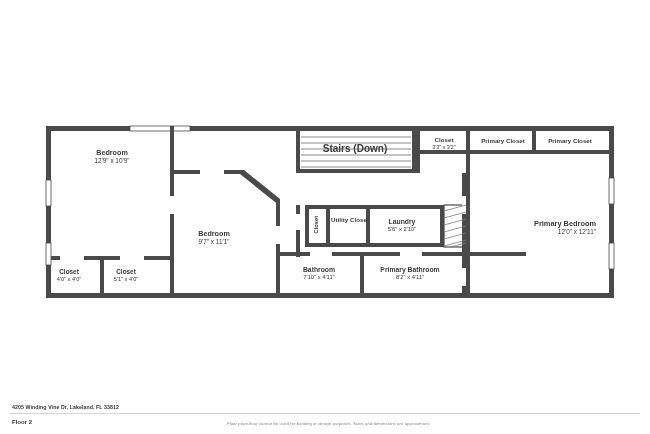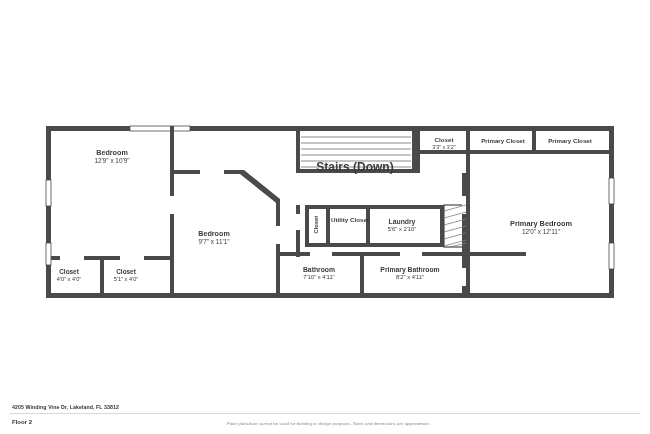--- a/index.html
+++ b/index.html
@@ -190,21 +190,21 @@
 <div class="room-label" style="left:34px;top:268px;width:70px;font-size:6.4px;">
   <span class="name">Closet</span>
   <span class="dims" style="font-size:5.6px;">4'0" x 4'0"</span>
 </div>
 
 <div class="room-label" style="left:91px;top:268px;width:70px;font-size:6.4px;">
   <span class="name">Closet</span>
   <span class="dims" style="font-size:5.6px;">5'1" x 4'0"</span>
 </div>
 
-<div class="room-label" style="left:305px;top:160px;width:100px;font-size:12px;">
+<div class="room-label" style="left:305px;top:143px;width:100px;font-size:10px;">
   <span class="name">Stairs (Down)</span>
 </div>
 
 <div class="room-label" style="left:414px;top:136px;width:60px;font-size:6.2px;">
   <span class="name">Closet</span>
   <span class="dims" style="font-size:5.4px;">3'3" x 3'2"</span>
 </div>
 
 <div class="room-label" style="left:468px;top:137px;width:70px;font-size:6.2px;">
   <span class="name">Primary Closet</span>
@@ -230,21 +230,21 @@
 <div class="room-label" style="left:278px;top:266px;width:82px;font-size:6.8px;">
   <span class="name">Bathroom</span>
   <span class="dims" style="font-size:5.8px;">7'10" x 4'11"</span>
 </div>
 
 <div class="room-label" style="left:365px;top:266px;width:90px;font-size:6.8px;">
   <span class="name">Primary Bathroom</span>
   <span class="dims" style="font-size:5.8px;">8'2" x 4'11"</span>
 </div>
 
-<div class="room-label" style="left:486px;top:219px;width:110px;font-size:7.4px;">
+<div class="room-label" style="left:486px;top:219px;width:110px;font-size:7.4px;text-align:right;">
   <span class="name">Primary Bedroom</span>
   <span class="dims" style="font-size:6.4px;">12'0" x 12'11"</span>
 </div>
 
 <div class="footer-address">4205 Winding Vine Dr, Lakeland, FL 33812</div>
 <div class="footer-rule"></div>
 <div class="footer-floor">Floor 2</div>
 <div class="footer-disclaimer">Floor plans/tour cannot be used for building or design purposes. Sizes and dimensions are approximate.</div>
 
 </body></html>

